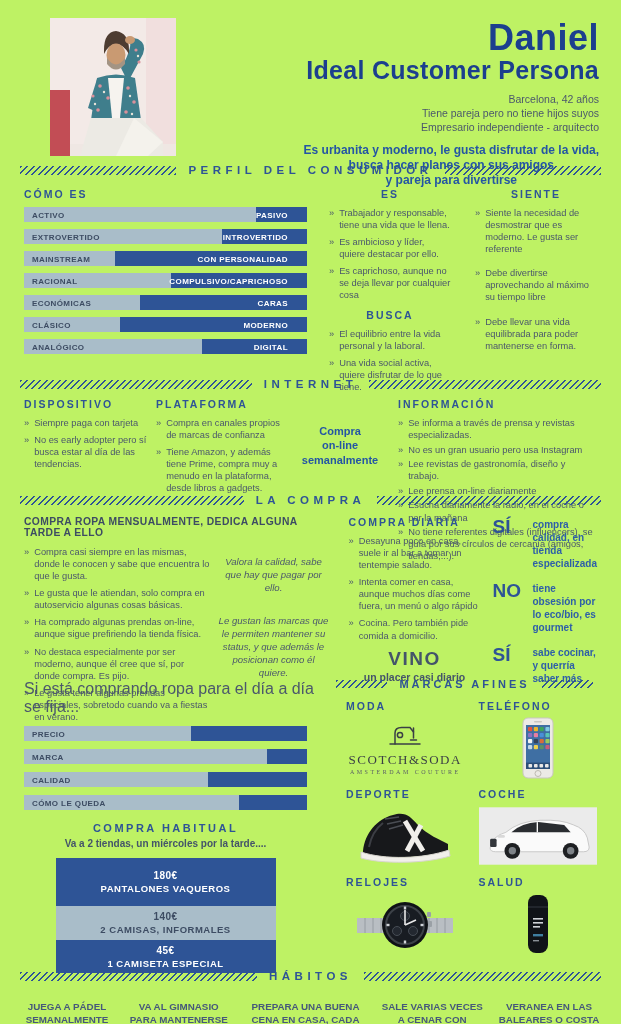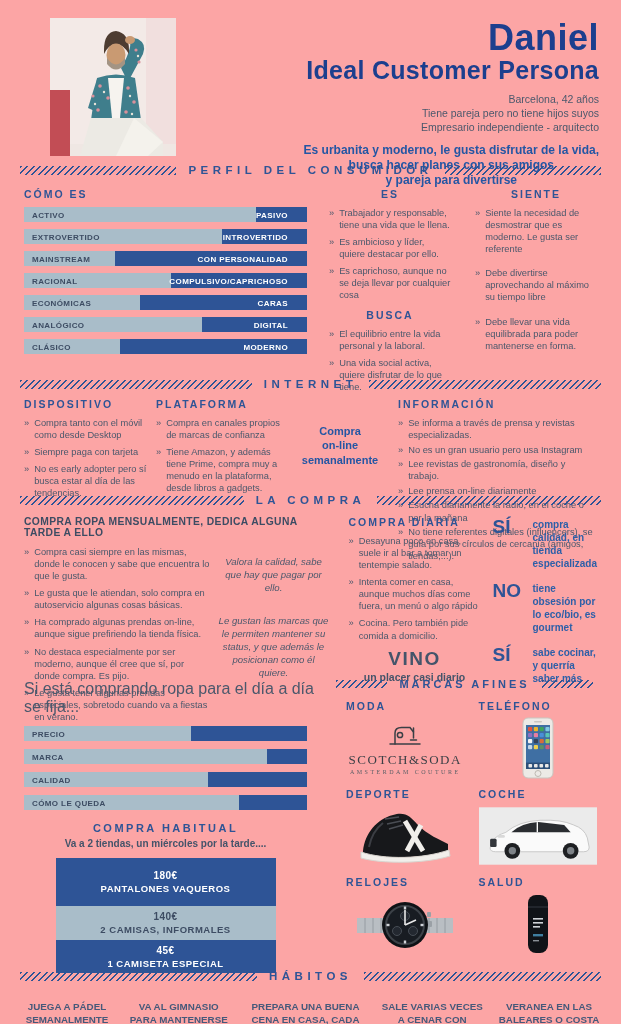--- a/index.html
+++ b/index.html
@@ -1,19 +1,19 @@
 <!DOCTYPE html>
 <html><head>
 <meta charset="utf-8">
 <style>
   * { margin:0; padding:0; box-sizing:border-box; }
   body { background:#ffffff; }
   .page {
     position:relative; width:621px; height:1024px; margin:0 auto;
-    background:#fca5a5; overflow:hidden;
+    background:#bef264; overflow:hidden;
     font-family:"Liberation Sans", sans-serif; color:#4b586c;
   }
 
   
   .header { display:flex; padding:18px 22px 0 50px; height:158px; }
   .photo { width:126px; height:138px; flex:none; }
   .header-right { flex:1; text-align:right; padding-top:2px; }
   .persona-name { font-size:36px; font-weight:bold; color:#1c3f8e; line-height:1; letter-spacing:.5px; }
   .persona-subtitle { font-size:25px; font-weight:bold; color:#1c3f8e; line-height:1.15; letter-spacing:.3px; }
   .detail-line { font-size:10.5px; color:#4b586c; line-height:1.35; }
@@ -207,28 +207,28 @@
           <span class="bar-l">RACIONAL</span>
           <div class="bar-fill" style="width: 48%;"></div>
           <span class="bar-r">COMPULSIVO/CAPRICHOSO</span>
         </div>
         <div class="bar">
           <span class="bar-l">ECONÓMICAS</span>
           <div class="bar-fill" style="width: 59%;"></div>
           <span class="bar-r">CARAS</span>
         </div>
         <div class="bar">
+          <span class="bar-l">CLÁSICO</span>
+          <div class="bar-fill" style="width: 66%;"></div>
+          <span class="bar-r">MODERNO</span>
+        </div>
+        <div class="bar">
           <span class="bar-l">ANALÓGICO</span>
           <div class="bar-fill" style="width: 37%;"></div>
           <span class="bar-r">DIGITAL</span>
-        </div>
-        <div class="bar">
-          <span class="bar-l">CLÁSICO</span>
-          <div class="bar-fill" style="width: 66%;"></div>
-          <span class="bar-r">MODERNO</span>
         </div>
       </div>
     </div>
     <div class="perfil-right">
       <div class="perfil-col">
         <div class="h-col center">ES</div>
         <div class="bullet">Trabajador y responsable, tiene una vida que le llena.</div>
         <div class="bullet">Es ambicioso y líder, quiere destacar por ello.</div>
         <div class="bullet">Es caprichoso, aunque no se deja llevar por cualquier cosa</div>
         <div class="h-col center busca-head">BUSCA</div>
@@ -246,21 +246,20 @@
 
   <div class="divider">
     <div class="hatch"></div>
     <div class="divider-label">INTERNET</div>
     <div class="hatch"></div>
   </div>
 
   <div class="internet-row">
     <div class="net-col1">
       <div class="h-col">DISPOSITIVO</div>
-      <div class="bullet">Compra tanto con el móvil como desde Desktop</div>
       <div class="bullet">Siempre paga con tarjeta</div>
       <div class="bullet">No es early adopter pero sí busca estar al día de las tendencias.</div>
     </div>
     <div class="net-col2">
       <div class="h-col">PLATAFORMA</div>
       <div class="bullet">Compra en canales propios de marcas de confianza</div>
       <div class="bullet">Tiene Amazon, y además tiene Prime, compra muy a menudo en la plataforma, desde libros a gadgets.</div>
     </div>
     <div class="net-hl">
       <div class="hl-line">Compra</div>

